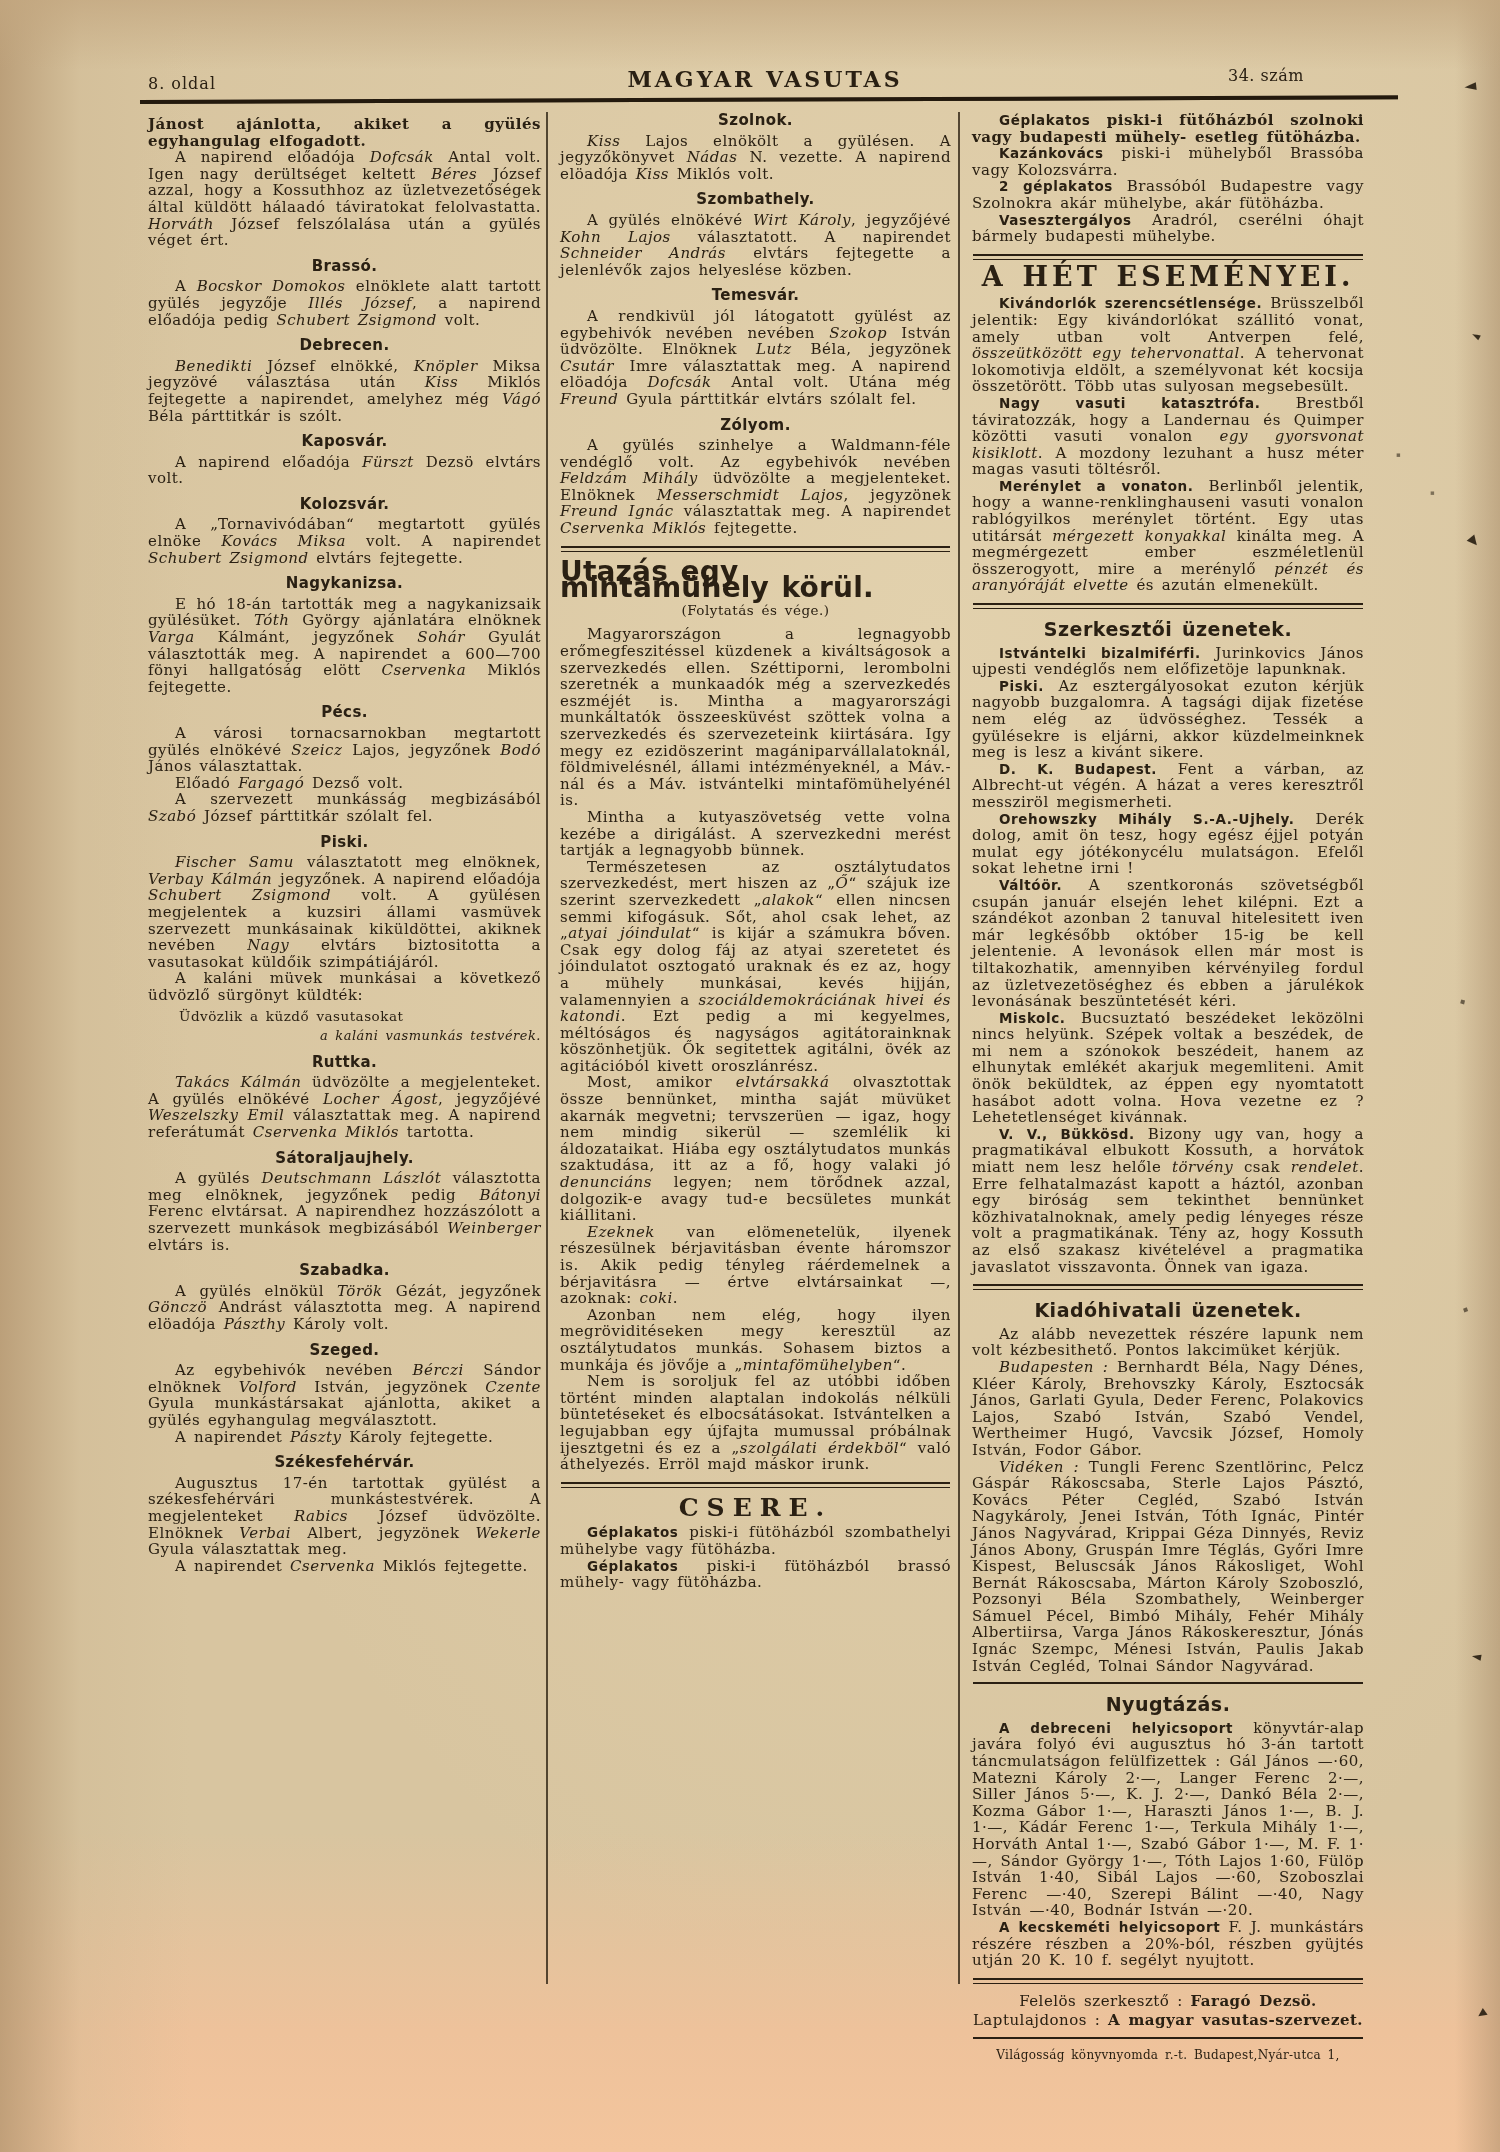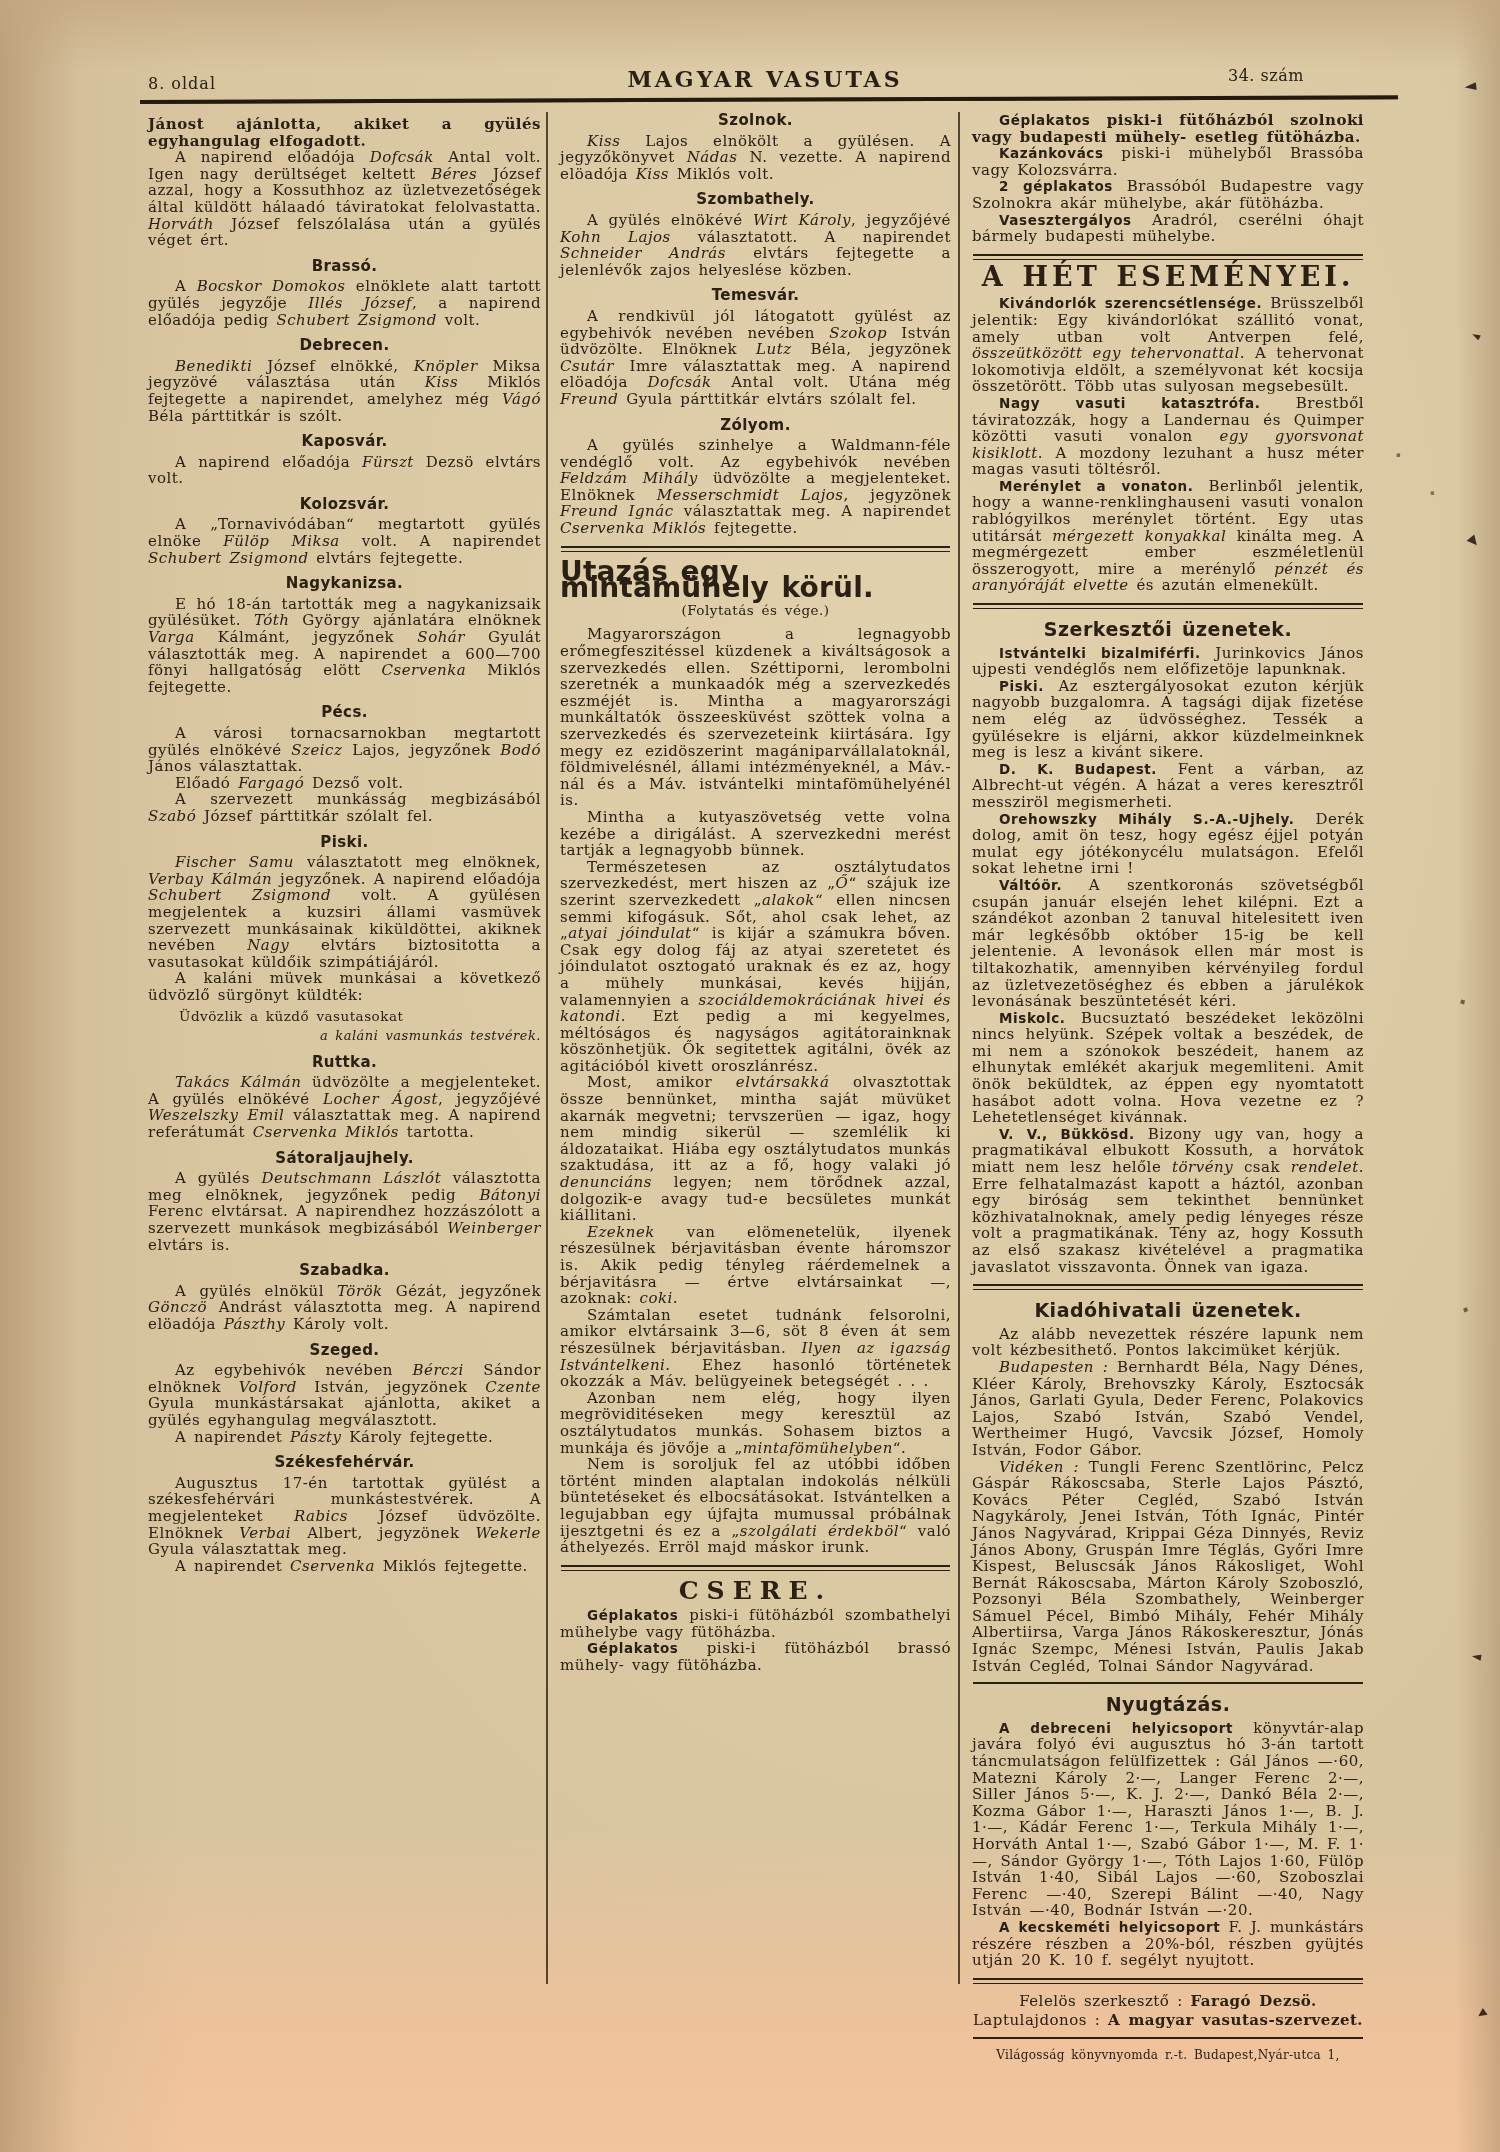--- a/index.html
+++ b/index.html
@@ -66,21 +66,21 @@
   <div class="col col1">
       <p class="para noind">Jánost ajánlotta, akiket a gyülés egyhangulag elfogadott.</p>
       <p class="para">A napirend előadója <i>Dofcsák</i> Antal volt. Igen nagy derültséget keltett <i>Béres</i> József azzal, hogy a Kossuthhoz az üzletvezetőségek által küldött hálaadó táviratokat felolvastatta. <i>Horváth</i> József felszólalása után a gyülés véget ért.</p>
       <h3 class="town">Brassó.</h3>
       <p class="para">A <i>Bocskor Domokos</i> elnöklete alatt tartott gyülés jegyzője <i>Illés József</i>, a napirend előadója pedig <i>Schubert Zsigmond</i> volt.</p>
       <h3 class="town">Debrecen.</h3>
       <p class="para"><i>Benedikti</i> József elnökké, <i>Knöpler</i> Miksa jegyzövé választása után <i>Kiss</i> Miklós fejtegette a napirendet, amelyhez még <i>Vágó</i> Béla párttitkár is szólt.</p>
       <h3 class="town">Kaposvár.</h3>
       <p class="para">A napirend előadója <i>Fürszt</i> Dezsö elvtárs volt.</p>
       <h3 class="town">Kolozsvár.</h3>
-      <p class="para">A „Tornavivódában“ megtartott gyülés elnöke <i>Fülöp Miksa</i> volt. A napirendet <i>Schubert Zsigmond</i> elvtárs fejtegette.</p>
+      <p class="para">A „Tornavivódában“ megtartott gyülés elnöke <i>Kovács Miksa</i> volt. A napirendet <i>Schubert Zsigmond</i> elvtárs fejtegette.</p>
       <h3 class="town">Nagykanizsa.</h3>
       <p class="para">E hó 18-án tartották meg a nagykanizsaik gyülésüket. <i>Tóth</i> György ajánlatára elnöknek <i>Varga</i> Kálmánt, jegyzőnek <i>Sohár</i> Gyulát választották meg. A napirendet a 600—700 fönyi hallgatóság elött <i>Cservenka</i> Miklós fejtegette.</p>
       <h3 class="town">Pécs.</h3>
       <p class="para">A városi tornacsarnokban megtartott gyülés elnökévé <i>Szeicz</i> Lajos, jegyzőnek <i>Bodó</i> János választattak.</p>
       <p class="para">Előadó <i>Fargagó</i> Dezső volt.</p>
       <p class="para">A szervezett munkásság megbizásából <i>Szabó</i> József párttitkár szólalt fel.</p>
       <h3 class="town">Piski.</h3>
       <p class="para"><i>Fischer Samu</i> választatott meg elnöknek, <i>Verbay Kálmán</i> jegyzőnek. A napirend előadója <i>Schubert Zsigmond</i> volt. A gyülésen megjelentek a kuzsiri állami vasmüvek szervezett munkásainak kiküldöttei, akiknek nevében <i>Nagy</i> elvtárs biztositotta a vasutasokat küldőik szimpátiájáról.</p>
       <p class="para">A kaláni müvek munkásai a következő üdvözlő sürgönyt küldték:</p>
       <p class="tel">Üdvözlik a küzdő vasutasokat</p>
@@ -108,21 +108,20 @@
       <h3 class="town">Zólyom.</h3>
       <p class="para">A gyülés szinhelye a Waldmann-féle vendéglő volt. Az egybehivók nevében <i>Feldzám Mihály</i> üdvözölte a megjelenteket. Elnöknek <i>Messerschmidt Lajos</i>, jegyzönek <i>Freund Ignác</i> választattak meg. A napirendet <i>Cservenka Miklós</i> fejtegette.</p>
       <div class="drule"></div>
       <h2 class="art-title">Utazás egy mintamühely körül.</h2>
       <div class="art-sub">(Folytatás és vége.)</div>
       <p class="para">Magyarországon a legnagyobb erőmegfeszitéssel küzdenek a kiváltságosok a szervezkedés ellen. Széttiporni, lerombolni szeretnék a munkaadók még a szervezkedés eszméjét is. Mintha a magyarországi munkáltatók összeesküvést szöttek volna a szervezkedés és szervezeteink kiirtására. Igy megy ez ezidöszerint magániparvállalatoknál, földmivelésnél, állami intézményeknél, a Máv.-nál és a Máv. istvántelki mintafömühelyénél is.</p>
       <p class="para">Mintha a kutyaszövetség vette volna kezébe a dirigálást. A szervezkedni merést tartják a legnagyobb bünnek.</p>
       <p class="para">Természetesen az osztálytudatos szervezkedést, mert hiszen az „<i>Ő</i>“ szájuk ize szerint szervezkedett „<i>alakok</i>“ ellen nincsen semmi kifogásuk. Sőt, ahol csak lehet, az „<i>atyai jóindulat</i>“ is kijár a számukra bőven. Csak egy dolog fáj az atyai szeretetet és jóindulatot osztogató uraknak és ez az, hogy a mühely munkásai, kevés hijján, valamennyien a <i>szociáldemokráciának hivei és katondi</i>. Ezt pedig a mi kegyelmes, méltóságos és nagyságos agitátorainknak köszönhetjük. Ők segitettek agitálni, övék az agitációból kivett oroszlánrész.</p>
       <p class="para">Most, amikor <i>elvtársakká</i> olvasztottak össze bennünket, mintha saját müvüket akarnák megvetni; tervszerüen — igaz, hogy nem mindig sikerül — szemlélik ki áldozataikat. Hiába egy osztálytudatos munkás szaktudása, itt az a fő, hogy valaki jó <i>denunciáns</i> legyen; nem törődnek azzal, dolgozik-e avagy tud-e becsületes munkát kiállitani.</p>
       <p class="para"><i>Ezeknek</i> van elömenetelük, ilyenek részesülnek bérjavitásban évente háromszor is. Akik pedig tényleg ráérdemelnek a bérjavitásra — értve elvtársainkat —, azoknak: <i>coki</i>.</p>
-      <p class="para">Számtalan esetet tudnánk felsorolni, amikor elvtársaink 3—6, söt 8 éven át sem részesülnek bérjavitásban. <i>Ilyen az igazság Istvántelkeni</i>. Ehez hasonló történetek okozzák a Máv. belügyeinek betegségét . . .</p>
       <p class="para">Azonban nem elég, hogy ilyen megröviditéseken megy keresztül az osztálytudatos munkás. Sohasem biztos a munkája és jövője a „<i>mintafömühelyben</i>“.</p>
       <p class="para">Nem is soroljuk fel az utóbbi időben történt minden alaptalan indokolás nélküli büntetéseket és elbocsátásokat. Istvántelken a legujabban egy újfajta mumussal próbálnak ijesztgetni és ez a „<i>szolgálati érdekböl</i>“ való áthelyezés. Erröl majd máskor irunk.</p>
       <div class="drule"></div>
       <h2 class="csere-title">CSERE.</h2>
       <p class="para"><b>Géplakatos</b> piski-i fütöházból szombathelyi mühelybe vagy fütöházba.</p>
       <p class="para"><b>Géplakatos</b> piski-i fütöházból brassó mühely- vagy fütöházba.</p>
     </div>
   <div class="col col3">
       <p class="para"><b>Géplakatos</b> piski-i fütőházból szolnoki vagy budapesti mühely- esetleg fütöházba.</p>
       <p class="para"><b>Kazánkovács</b> piski-i mühelyből Brassóba vagy Kolozsvárra.</p>

